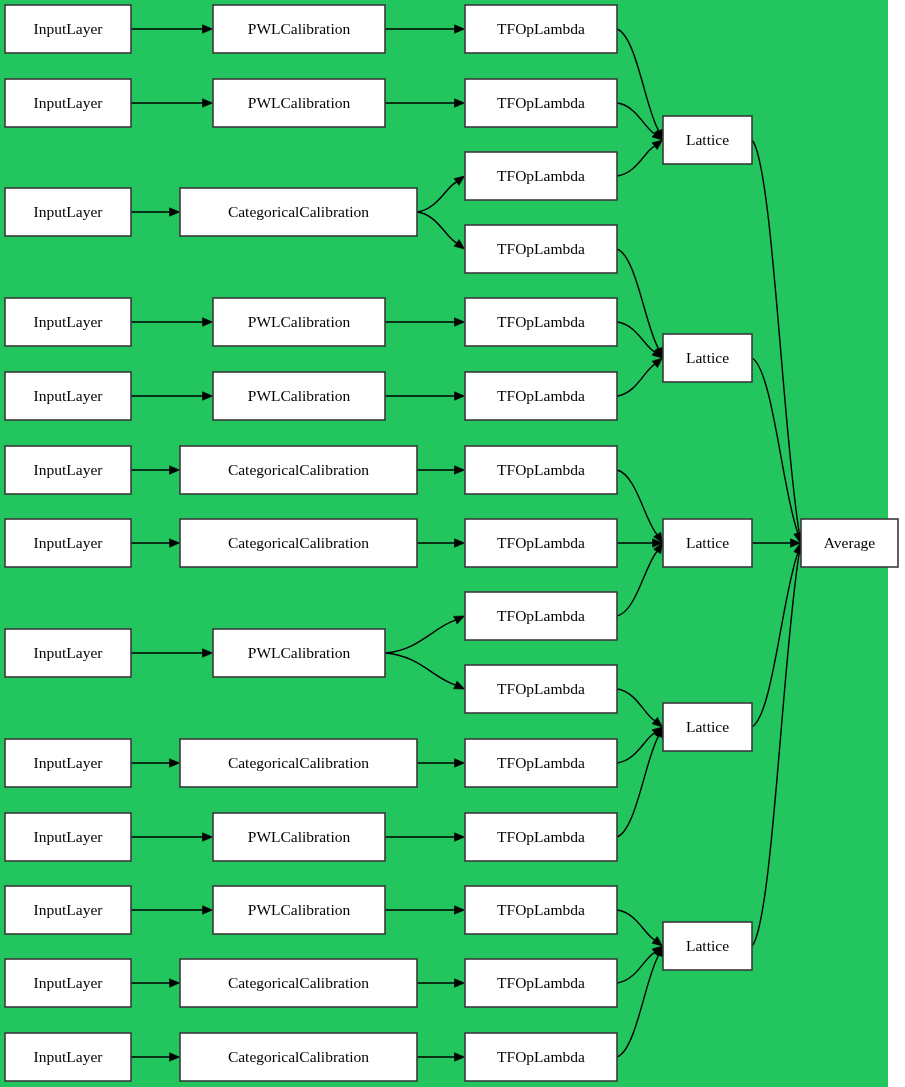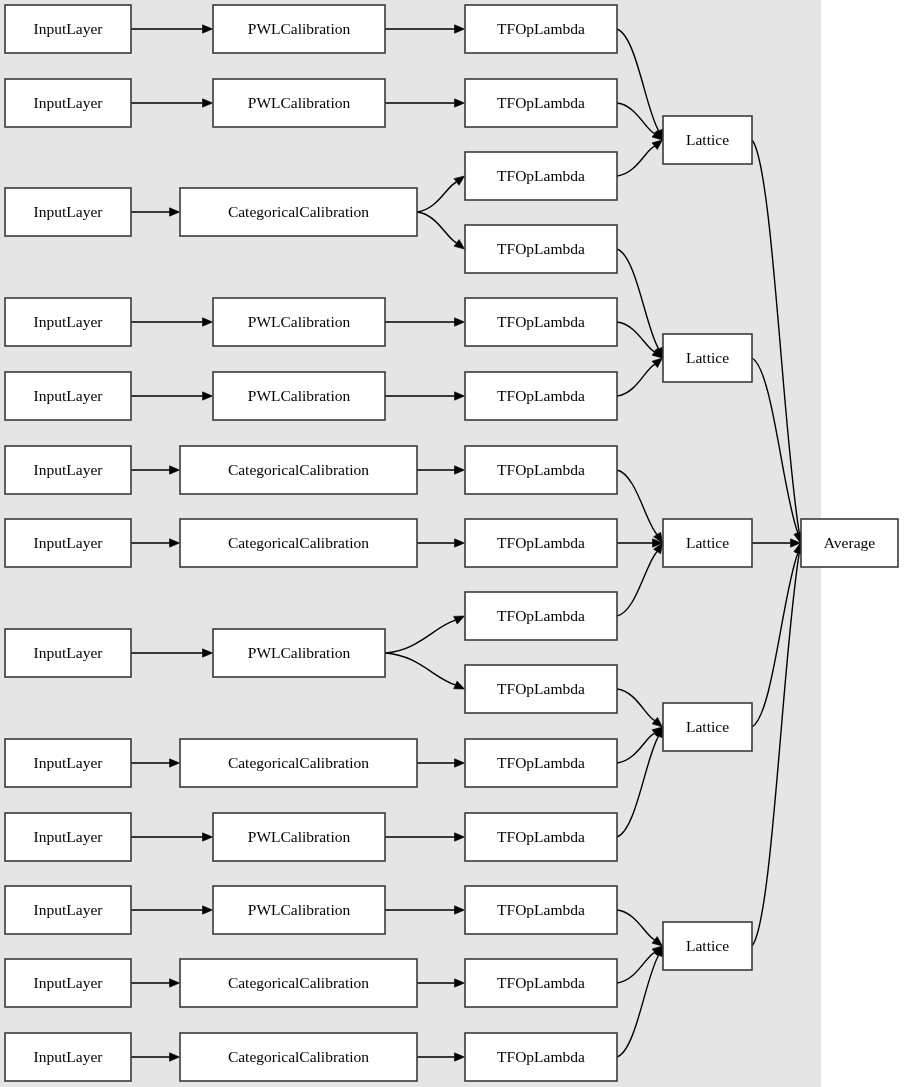--- a/index.html
+++ b/index.html
@@ -2,23 +2,23 @@
 <html><head>
 <meta charset="utf-8">
 <style>
   html, body {
     margin: 0;
     padding: 0;
     background: #ffffff;
   }
   #diagram-root {
     position: relative;
-    width: 821px;
+    width: 888px;
     height: 1087px;
-    background: #e5e5e5;
+    background: #22c55e;
     font-family: "Liberation Serif", "DejaVu Serif", serif;
   }
   svg.graph {
     display: block;
     width: 905px;
     height: 1087px;
   }
   .node-rect {
     fill: #ffffff;
     stroke: #3a3a3a;

